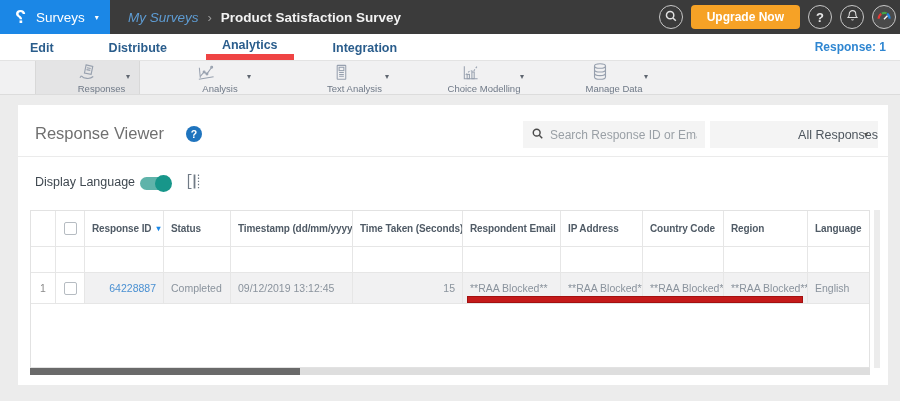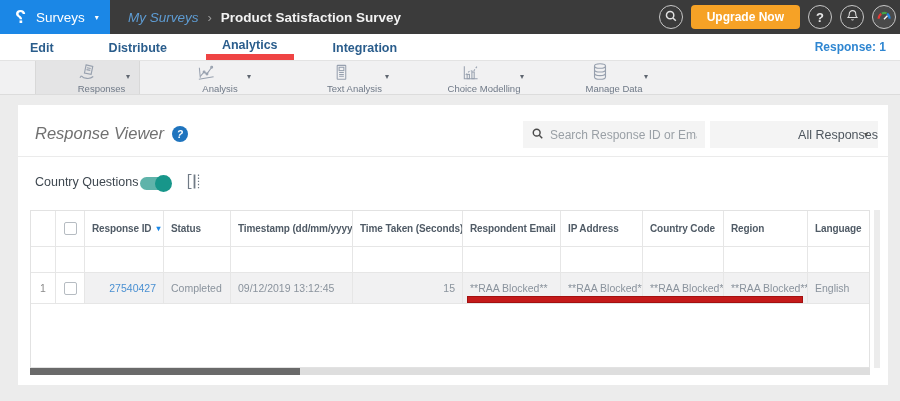--- a/index.html
+++ b/index.html
@@ -31,21 +31,21 @@
   
   .toolbar { position:absolute; top:60px; left:0; width:900px; height:35px; background:#F1F1F2; border-top:1px solid #E3E3E3; border-bottom:1px solid #DCDCDC; }
   .tb-item { position:absolute; top:0; height:33px; display:flex; flex-direction:column; align-items:center; justify-content:center; cursor:pointer; padding-top:1px; }
   .tb-item.selected { background:#E4E4E5; border-left:1px solid #D8D8D8; border-right:1px solid #D8D8D8; }
   .tb-caret { position:absolute; right:9px; top:11px; font-size:8px; color:#5F6670; }
   .tb-label { font-size:9.5px; color:#6F7987; margin-top:1px; white-space:nowrap;padding-left:28px; }
   .tb-icon svg { display:block; }
 
   
   .panel { position:absolute; left:18px; top:105px; width:870px; height:280px; background:#fff; }
-  .panel-title { position:absolute; left:17px; top:19px; font-size:16.5px; color:#707070; display:flex; align-items:center; gap:8px;font-style:italic; }
+  .panel-title { position:absolute; left:17px; top:19px; font-size:16.5px; color:#707070; display:flex; align-items:center; gap:22px; }
   .help-circle { width:16px; height:16px; border-radius:50%; background:#1F74BE; color:#fff; font-size:10.5px; font-weight:700; display:flex; align-items:center; justify-content:center; cursor:pointer; }
   .search-box { position:absolute; left:505px; top:16px; width:182px; height:27px; background:#F4F4F4; display:flex; align-items:center; padding:0 8px; gap:6px; }
   .search-box input { border:none; outline:none; background:transparent; font-size:12px; color:#555; width:100%; font-family:"Liberation Sans", sans-serif; }
   .search-box input::placeholder { color:#9AA0A6; }
   .filter-dd { position:absolute; left:692px; top:16px; width:168px; height:27px; background:#F4F4F4; display:flex; align-items:center; justify-content:flex-end; font-size:12.5px; color:#4E565E; cursor:pointer; }
   .filter-dd .dd-caret { position:absolute; right:10px; font-size:8px; color:#555; }
   .title-divider { position:absolute; top:51px; left:0; width:870px; border-top:1px solid #EBEBEB; }
   .dq-label { position:absolute; left:17px; top:70px; font-size:12.5px; color:#3F4850; }
   .toggle { position:absolute; left:122px; top:72px; width:30px; height:13px; border-radius:7px; background:#5FB3AA; cursor:pointer; }
   .toggle-knob { position:absolute; right:-2px; top:-2px; width:17px; height:17px; border-radius:50%; background:#17968A; }
@@ -211,21 +211,21 @@
       <input type="text" placeholder="Search Response ID or Email" style="">
     </div>
 
     <div class="filter-dd">
       <span>All Responses</span>
       <span class="dd-caret">▾</span>
     </div>
 
     <div class="title-divider"></div>
 
-    <span class="dq-label">Country Questions</span>
+    <span class="dq-label">Display Language</span>
     <div class="toggle">
       <div class="toggle-knob"></div>
     </div>
     <span class="cols-icon">
       <svg width="17" height="19" viewBox="0 0 17 19" fill="none" stroke="#707A85" stroke-width="1.2">
         <path d="M5.5 2.5 H2.5 V16.5 H5.5"></path>
         <line x1="8.5" y1="2.5" x2="8.5" y2="16.5" stroke-width="1.8"></line>
         <line x1="12.5" y1="2.5" x2="12.5" y2="16.5" stroke-dasharray="1.4 1.7"></line>
       </svg>
     </span>
@@ -277,21 +277,21 @@
       <div class="cell fcell"></div>
       <div class="cell fcell"></div>
       <div class="cell fcell"></div>
       <div class="cell fcell"></div>
 
       <div class="cell dcell white num-cell">1</div>
       <div class="cell dcell white cb-cell">
         <span class="cb"></span>
       </div>
       <div class="cell dcell right">
-        <span class="link-val">27540427</span>
+        <span class="link-val">64228887</span>
       </div>
       <div class="cell dcell">Completed</div>
       <div class="cell dcell">09/12/2019 13:12:45</div>
       <div class="cell dcell right">15</div>
       <div class="cell dcell">**RAA Blocked**</div>
       <div class="cell dcell">**RAA Blocked**</div>
       <div class="cell dcell">**RAA Blocked**</div>
       <div class="cell dcell">**RAA Blocked**</div>
       <div class="cell dcell">English</div>
 

